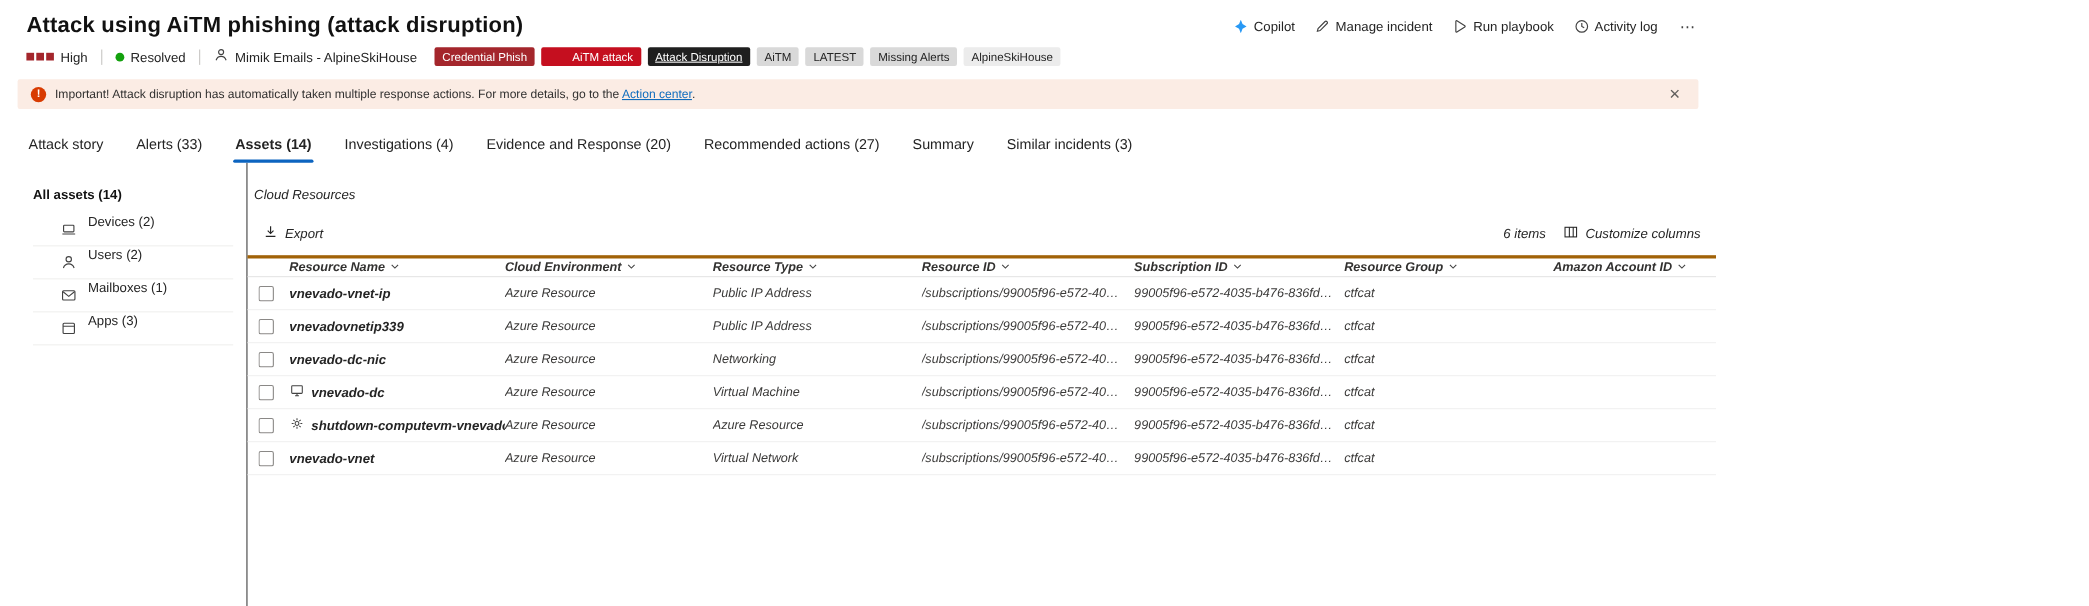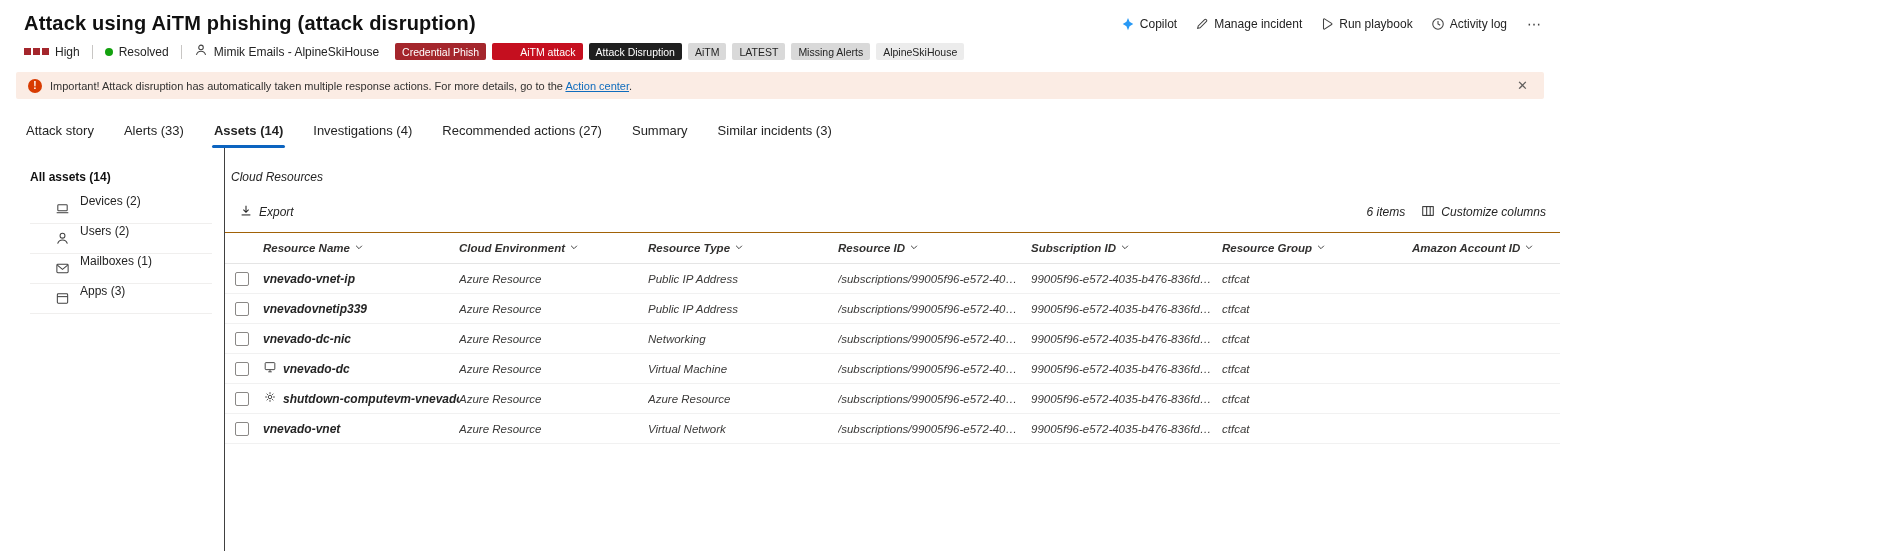--- a/index.html
+++ b/index.html
@@ -20,21 +20,21 @@
   .sev-squares { display:flex; gap:2px; margin-right:6px; }
   .sev-squares i { width:7px; height:7px; background:#a4262c; display:block; }
   .v-div { width:1px; height:14px; background:#c8c6c4; margin:0 12px; }
   .dot { width:8px; height:8px; border-radius:50%; background:#13a10e; margin-right:6px; }
   .meta-item { display:flex; align-items:center; }
   .meta-item svg { margin-right:6px; }
   .tags { display:flex; align-items:center; gap:6px; margin-left:16px; }
   .tag { font-size:10.5px; padding:2.5px 7px; border-radius:2px; white-space:nowrap;text-align:center; }
   .t-red-dark { background:#a4262c; color:#fff; }
   .t-red { background:#c50f1f; color:#fff;padding-left:28px; }
-  .t-dark { background:#1f1f1f; color:#fff; }
+  .t-dark { background:#1f1f1f; color:#fff;text-decoration:underline; }
   .t-gray { background:#d9d9d9; color:#242424; }
   .t-light { background:#ececec; color:#242424; }
 
   
   .banner { margin:12px 16px 0 16px; background:#fbece4; border-radius:2px; display:flex; align-items:center; padding:6px 12px; font-size:11px; color:#323130; }
   .warn-ic { width:14px; height:14px; border-radius:50%; background:#d83b01; color:#fff; font-size:10px; font-weight:700; display:flex; align-items:center; justify-content:center; flex:0 0 14px; }
   .banner-text { margin-left:8px; }
   .banner a { color:#0f6cbd; text-decoration:underline; cursor:pointer; }
   .banner-close { margin-left:auto; color:#605e5c; font-size:13px; cursor:pointer; padding:0 4px; }
 
@@ -60,21 +60,21 @@
   .main { flex:1; min-width:0; padding-top:22px;font-style:italic; }
   .section-title { font-size:12px; color:#242424; padding-left:6px; }
   .toolbar { display:flex; align-items:center; margin-top:14px; padding:0 14px; height:28px; font-size:12px; }
   .tool-left { display:flex; align-items:center; gap:6px; cursor:pointer; color:#242424; }
   .tool-right { margin-left:auto; display:flex; align-items:center; gap:16px; }
   .items-count { font-size:12px; color:#242424; }
   .customize { display:flex; align-items:center; gap:6px; cursor:pointer; color:#242424; }
 
   
   .grid-row { display:grid; grid-template-columns:28px 196px 189px 190px 193px 191px 190px 155px; align-items:center; padding-left:10px; }
-  .thead { height:32px; border-top:1px solid #a16207; border-bottom:1px solid #e5e5e5; margin-top:6px; }
+  .thead { height:20px; border-top:3px solid #a16207; border-bottom:1px solid #e5e5e5; margin-top:6px; }
   .th { display:flex; align-items:center; gap:4px; font-size:11.5px; font-weight:700; color:#323130; cursor:pointer; white-space:nowrap; }
   .trow { height:30px; border-bottom:1px solid #f1f1f1; cursor:pointer; }
   .cell { font-size:11.5px; color:#3b3a39; white-space:nowrap; overflow:hidden; text-overflow:ellipsis; padding-right:10px; }
   .cell.name { font-size:12px; font-weight:700; color:#242424; display:flex; align-items:center; gap:6px; }
   .checkbox { width:14px; height:14px; border:1px solid #8a8886; border-radius:2px; display:block; background:#fff; cursor:pointer; }
   .chev { display:inline-block; }
 </style>
 </head>
 <body>
 
@@ -157,20 +157,21 @@
       <span>Important! Attack disruption has automatically taken multiple response actions. For more details, go to the </span><a>Action center</a><span>.</span>
     </span>
     <span class="banner-close">✕</span>
   </div>
 
   <div class="tabs">
     <div class="tab">Attack story</div>
     <div class="tab">Alerts (33)</div>
     <div class="tab active">Assets (14)</div>
     <div class="tab">Investigations (4)</div>
+    <div class="tab">Evidence and Response (20)</div>
     <div class="tab">Recommended actions (27)</div>
     <div class="tab">Summary</div>
     <div class="tab">Similar incidents (3)</div>
   </div>
 
   <div class="content">
 
     <div class="sidebar">
       <div class="side-title">All assets (14)</div>
 

